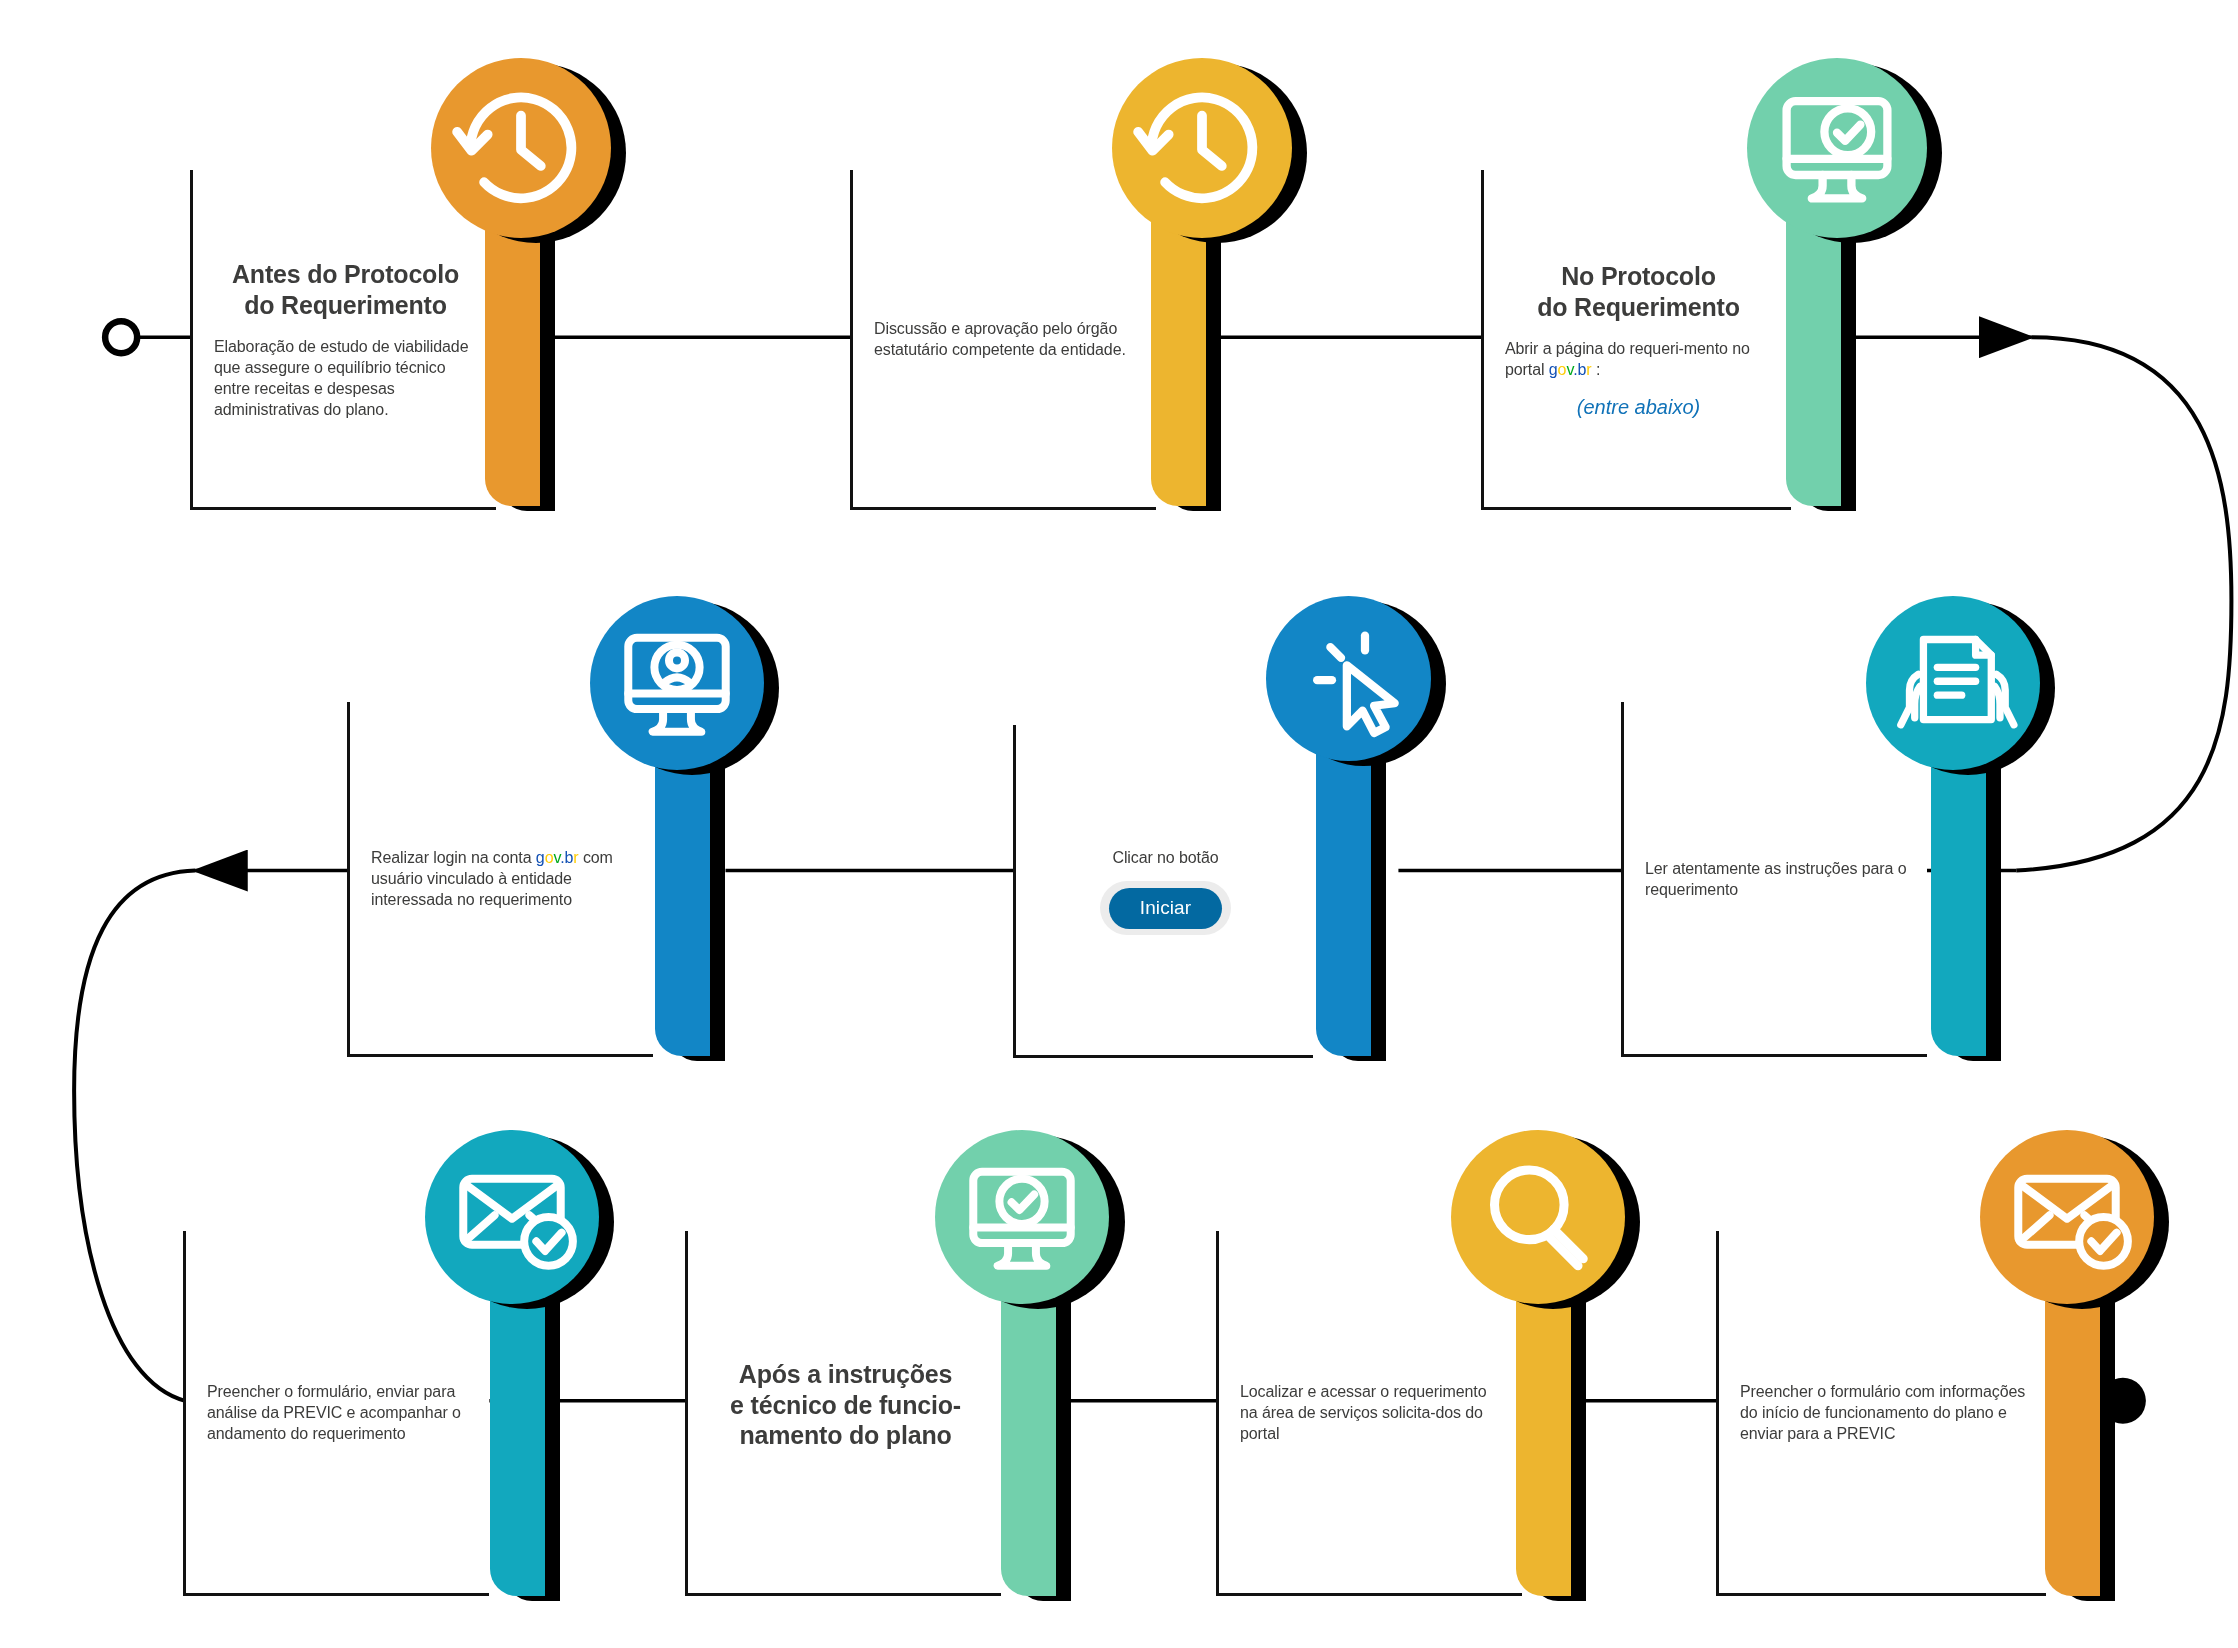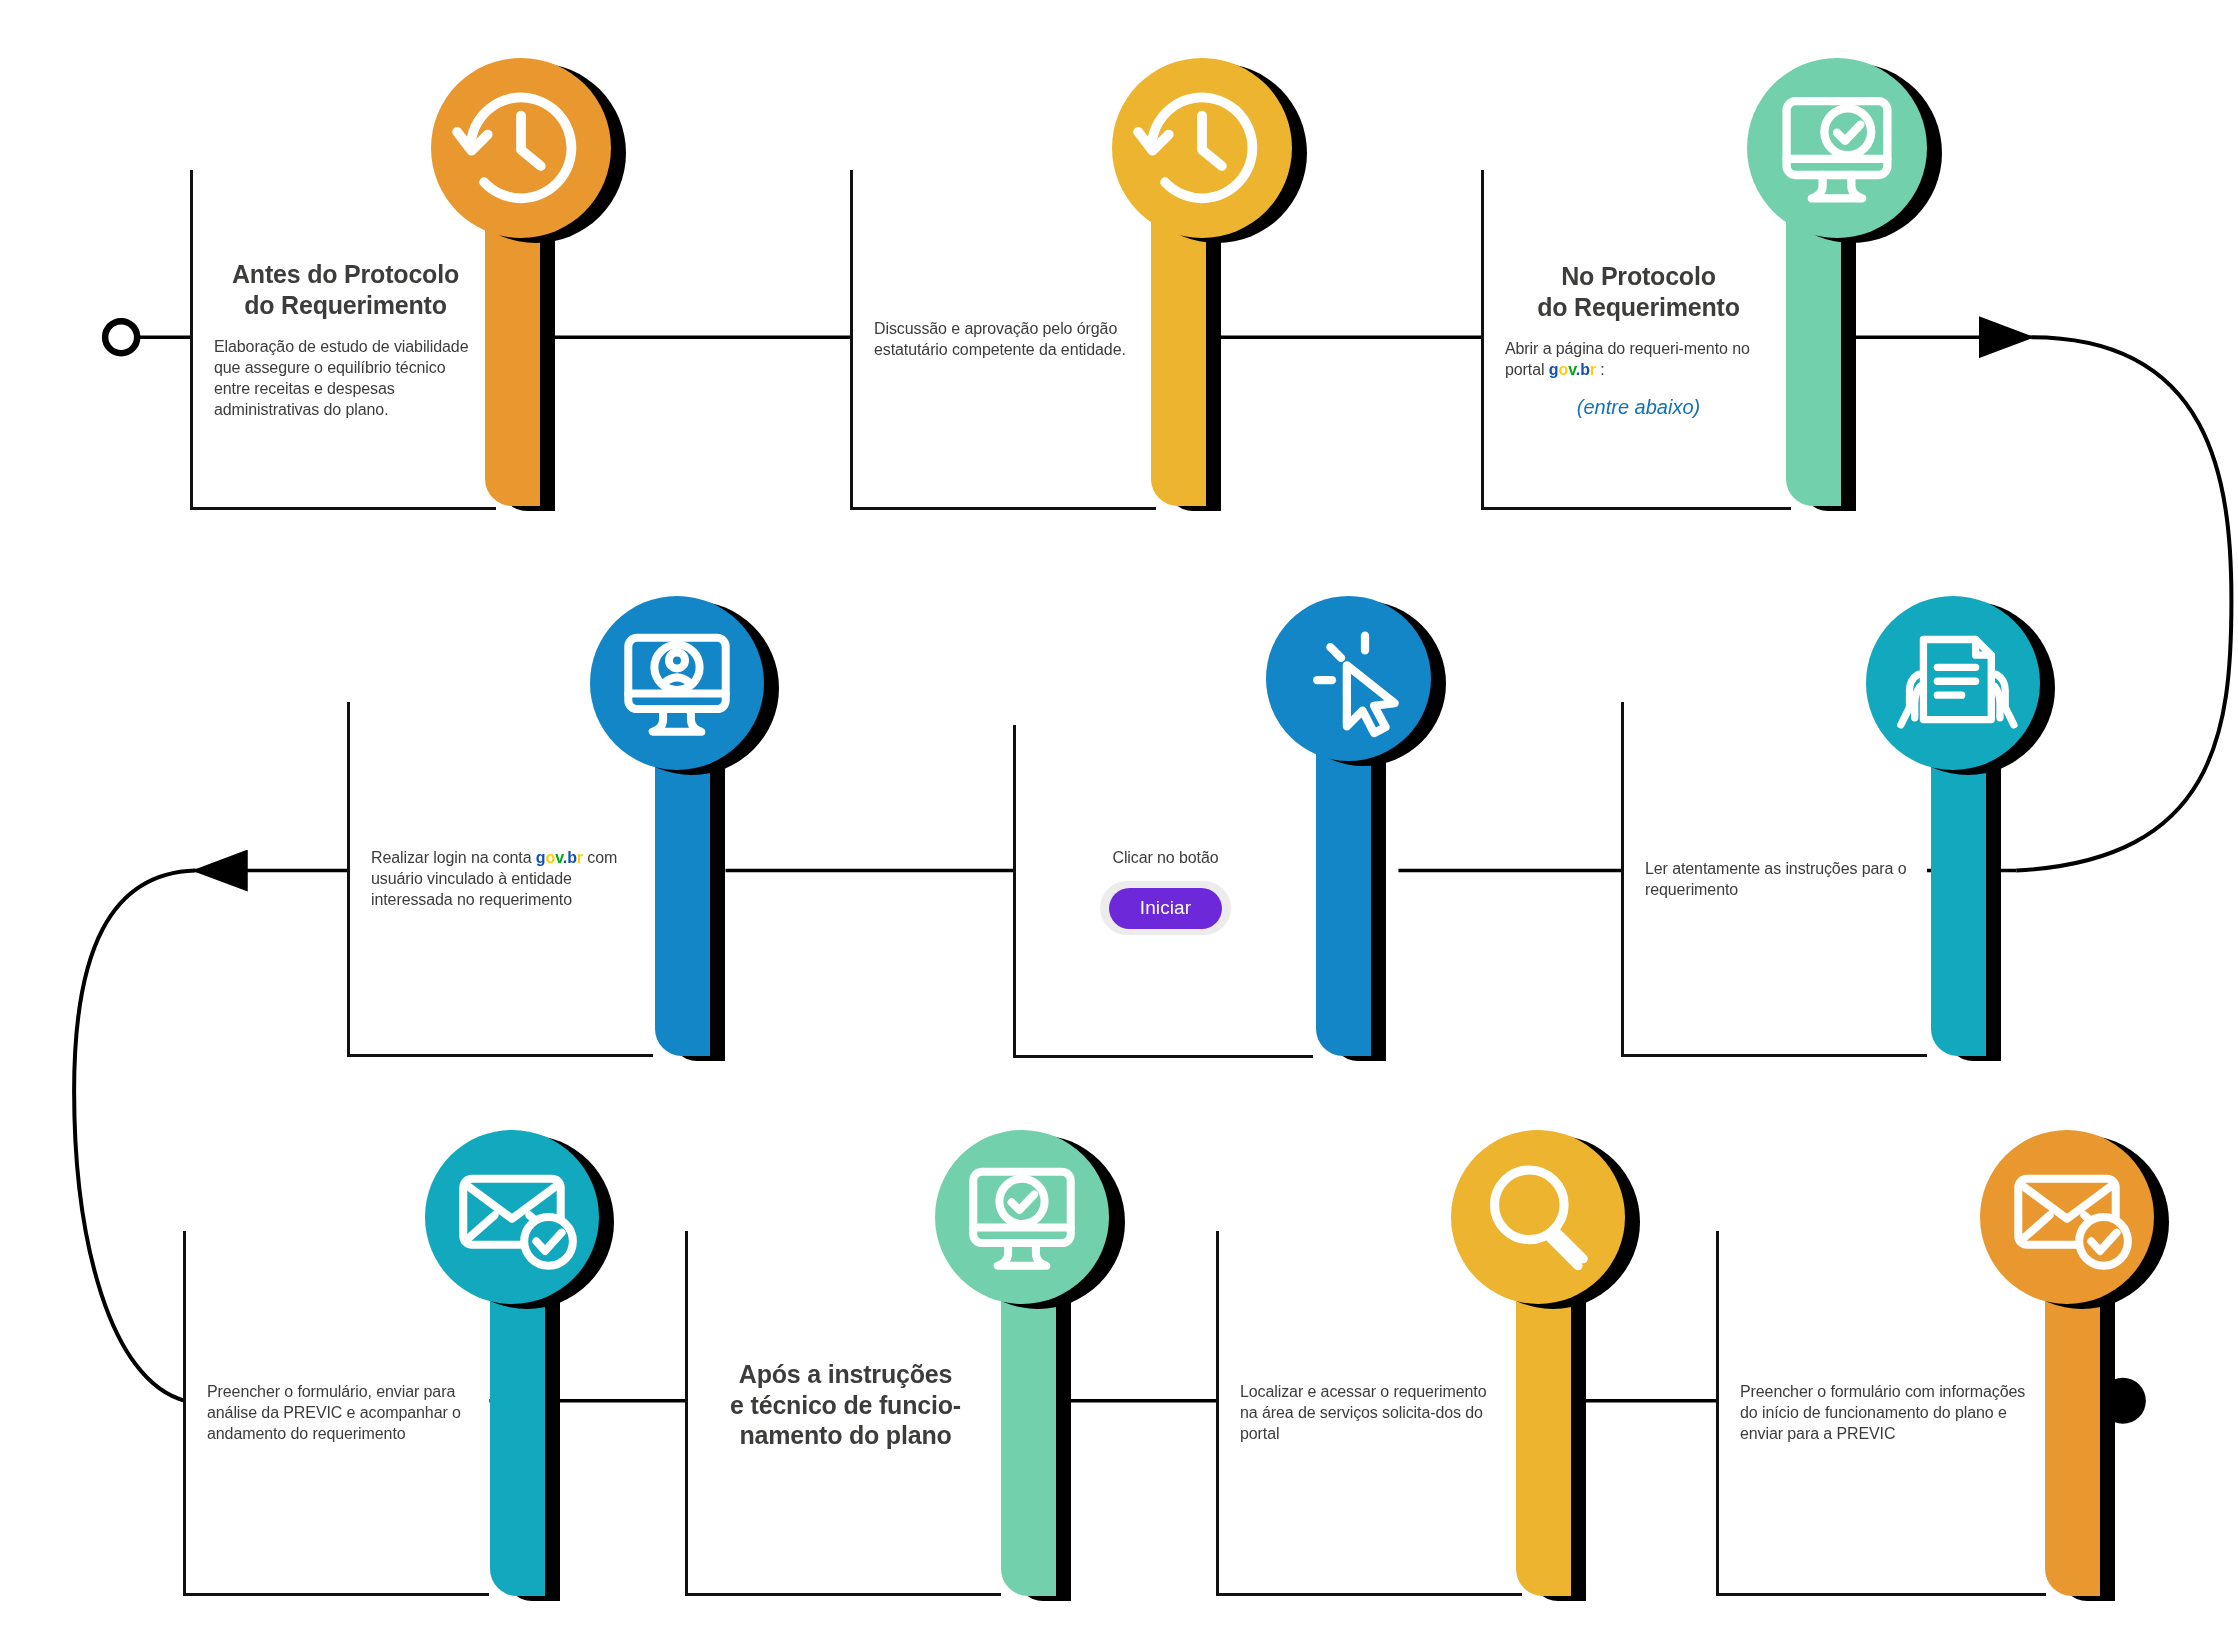--- a/index.html
+++ b/index.html
@@ -11,36 +11,36 @@
   .node{position:absolute;}
   .card{position:absolute;background:#fff;border-left:3px solid #111;border-bottom:3px solid #111;box-sizing:border-box;}
   .card-inner{position:absolute;left:0;top:0;width:100%;height:100%;display:flex;flex-direction:column;justify-content:center;box-sizing:border-box;padding:0 19px 0 24px;}
 
   .ttl{font-weight:bold;color:#3c3c3b;font-size:25px;line-height:1.22;text-align:center;margin:0 0 17px 0;letter-spacing:-0.2px;}
   .body{color:#3c3c3b;font-size:16px;line-height:1.30;margin:0;letter-spacing:-0.1px;}
   .body.center{text-align:center;}
   .sub-link{color:#1072b8;font-style:italic;font-size:20px;text-align:center;margin-top:15px;}
 
   
-  .gov{font-weight:bold;white-space:nowrap;}
+  .gov{font-weight:normal;white-space:nowrap;}
   .gov .g{color:#1351b4;} .gov .o{color:#ffcd07;} .gov .v{color:#00a91c;}
   .gov .d{color:#1351b4;} .gov .b{color:#1351b4;} .gov .r{color:#ffcd07;}
 
   
   .pin{position:absolute;}
   .stem{position:absolute;border-radius:0 0 0 27px;}
   .stem.shadow{background:#000;}
   .disc{position:absolute;border-radius:50%;}
   .disc.shadow{background:#000;}
   .disc svg{position:absolute;left:0;top:0;}
 
   
   .btn-wrap{display:flex;justify-content:center;margin-top:13px;}
   .btn-ring{background:#ececec;border-radius:500px;padding:6.5px 8.5px;display:inline-block;}
-  .btn{background:#6d28d9;color:#fff;border-radius:500px;font-size:19px;padding:9.5px 31px;display:inline-block;text-align:center;letter-spacing:0.1px;}
+  .btn{background:#0369a1;color:#fff;border-radius:500px;font-size:19px;padding:9.5px 31px;display:inline-block;text-align:center;letter-spacing:0.1px;}
 </style>
 </head>
 <body>
 
 <div id="stage">
 
   <svg id="wires" viewBox="0 0 4475 3296">
     <defs>
       <marker id="ah" markerWidth="16" markerHeight="12" refX="15" refY="6" orient="auto" markerUnits="strokeWidth">
         <path d="M0,0 L16,6 L0,12 z" fill="#000"></path>

